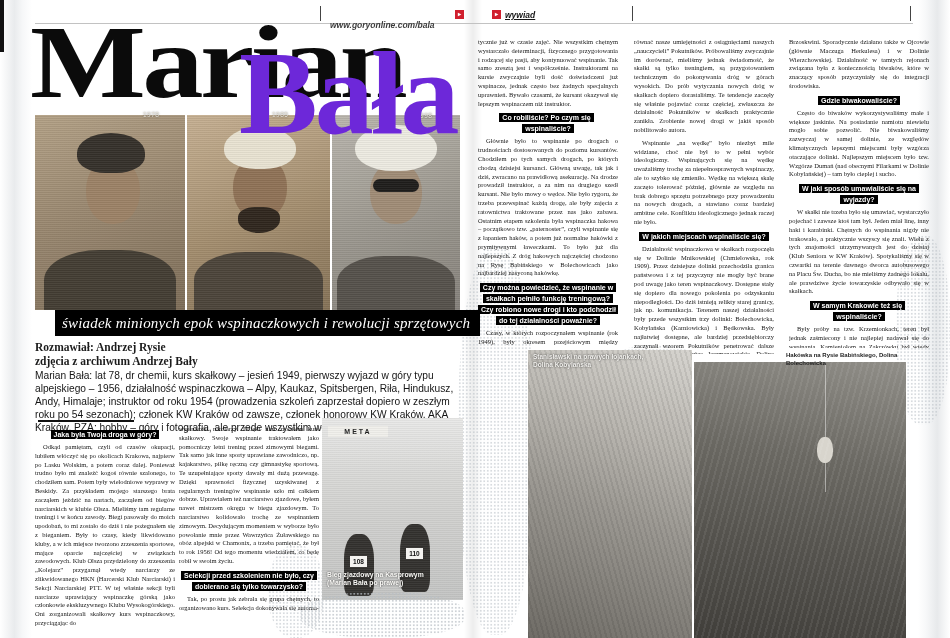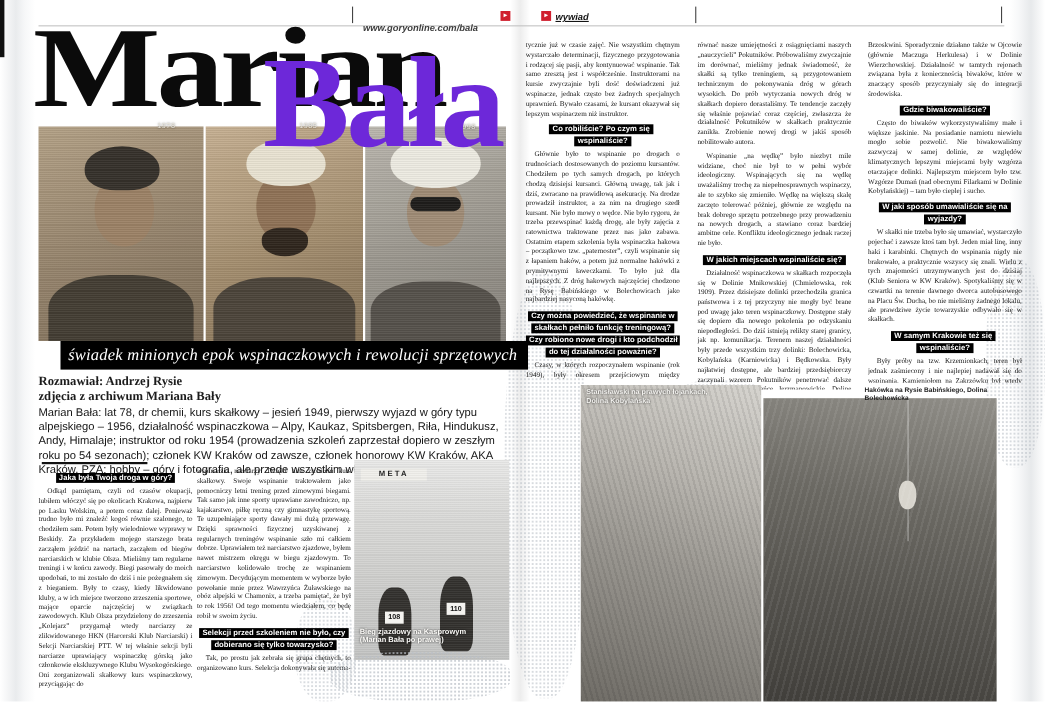--- a/index.html
+++ b/index.html
@@ -157,21 +157,21 @@
   <div class="year" style="left:143px; top:111px;">1978</div>
   <div class="year" style="left:272px; top:111px;">1985</div>
   <div class="year" style="left:416px; top:112px;">1998</div>
 
   <div class="t-marian">Marian</div>
   <div class="t-bala">Bała</div>
 
   <div class="subtitle-bar">świadek minionych epok wspinaczkowych i rewolucji sprzętowych</div>
   <div class="byline">
     <div>Rozmawiał: Andrzej Rysie</div>
-    <div>zdjęcia z archiwum Mariana Bały</div>
+    <div>zdjęcia z archiwum Andrzej Bały</div>
   </div>
   <div class="bio">Marian Bała: lat 78, dr chemii, kurs skałkowy – jesień 1949, pierwszy wyjazd w góry typu alpejskiego – 1956, działalność wspinaczkowa – Alpy, Kaukaz, Spitsbergen, Riła, Hindukusz, Andy, Himalaje; instruktor od roku 1954 (prowadzenia szkoleń zaprzestał dopiero w zeszłym roku po 54 sezonach); członek KW Kraków od zawsze, członek honorowy KW Kraków, AKA Kraków, PZA; hobby – góry i fotografia, ale przede wszystkim włóczęga po całym świecie.</div>
   <div class="rule-col1"></div>
 
   <div class="col c1">
     <h3><span>Jaka była Twoja droga w góry?</span></h3>
     <p class="ind">Odkąd pamiętam, czyli od czasów okupacji, lubiłem włóczyć się po okolicach Krakowa, najpierw po Lasku Wolskim, a potem coraz dalej. Ponieważ trudno było mi znaleźć kogoś równie szalonego, to chodziłem sam. Potem były wielodniowe wyprawy w Beskidy. Za przykładem mojego starszego brata zacząłem jeździć na nartach, zacząłem od biegów narciarskich w klubie Olsza. Mieliśmy tam regularne treningi i w końcu zawody. Biegi pasowały do moich upodobań, to mi zostało do dziś i nie pożegnałem się z bieganiem. Były to czasy, kiedy likwidowano kluby, a w ich miejsce tworzono zrzeszenia sportowe, mające oparcie najczęściej w związkach zawodowych. Klub Olsza przydzielony do zrzeszenia „Kolejarz” przygarnął wtedy narciarzy ze zlikwidowanego HKN (Harcerski Klub Narciarski) i Sekcji Narciarskiej PTT. W tej właśnie sekcji byli narciarze uprawiający wspinaczkę górską jako członkowie ekskluzywnego Klubu Wysokogórskiego. Oni zorganizowali skałkowy kurs wspinaczkowy, przyciągając do</p>
   </div>
 
   <div class="col c2">

